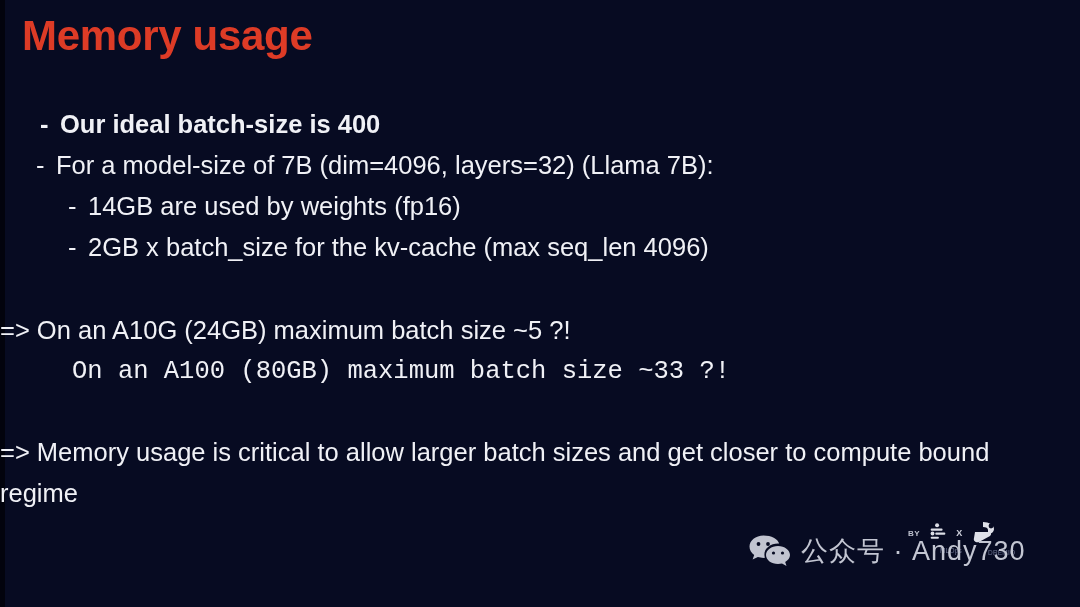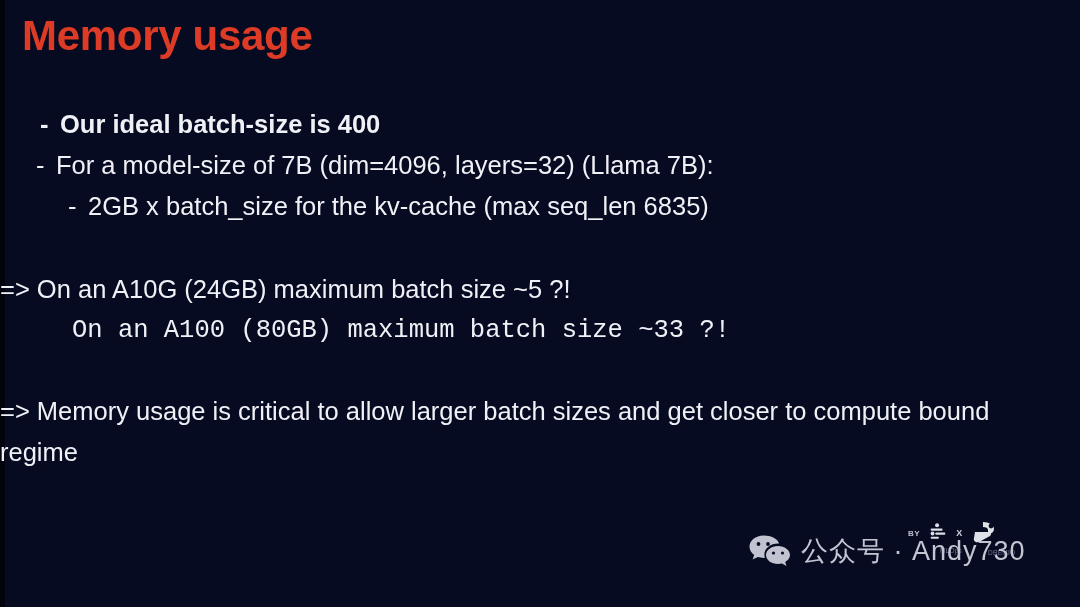--- a/index.html
+++ b/index.html
@@ -145,23 +145,26 @@
   <div class="body-area">
 
     <div class="line lvl1">
       <span class="dash">-</span><span>Our ideal batch-size is 400</span>
     </div>
 
     <div class="line lvl1b">
       <span class="dash">-</span><span>For a model-size of 7B (dim=4096, layers=32) (Llama 7B):</span>
     </div>
 
-
     <div class="line lvl2">
-      <span class="dash">-</span><span>2GB x batch_size for the kv-cache (max seq_len 6835)</span>
+      <span class="dash">-</span><span>14GB are used by weights (fp16)</span>
+    </div>
+
+    <div class="line lvl2">
+      <span class="dash">-</span><span>2GB x batch_size for the kv-cache (max seq_len 4096)</span>
     </div>
 
     <div class="gap-lg"></div>
 
     <div class="line arrow">=&gt; On an A10G (24GB) maximum batch size ~5 ?!</div>
     <div class="line arrow-indent">On an A100 (80GB) maximum batch size ~33 ?!</div>
 
     <div class="gap-md"></div>
 
     <div class="line wrap arrow">=&gt; Memory usage is critical to allow larger batch sizes and get closer to compute bound regime</div>

